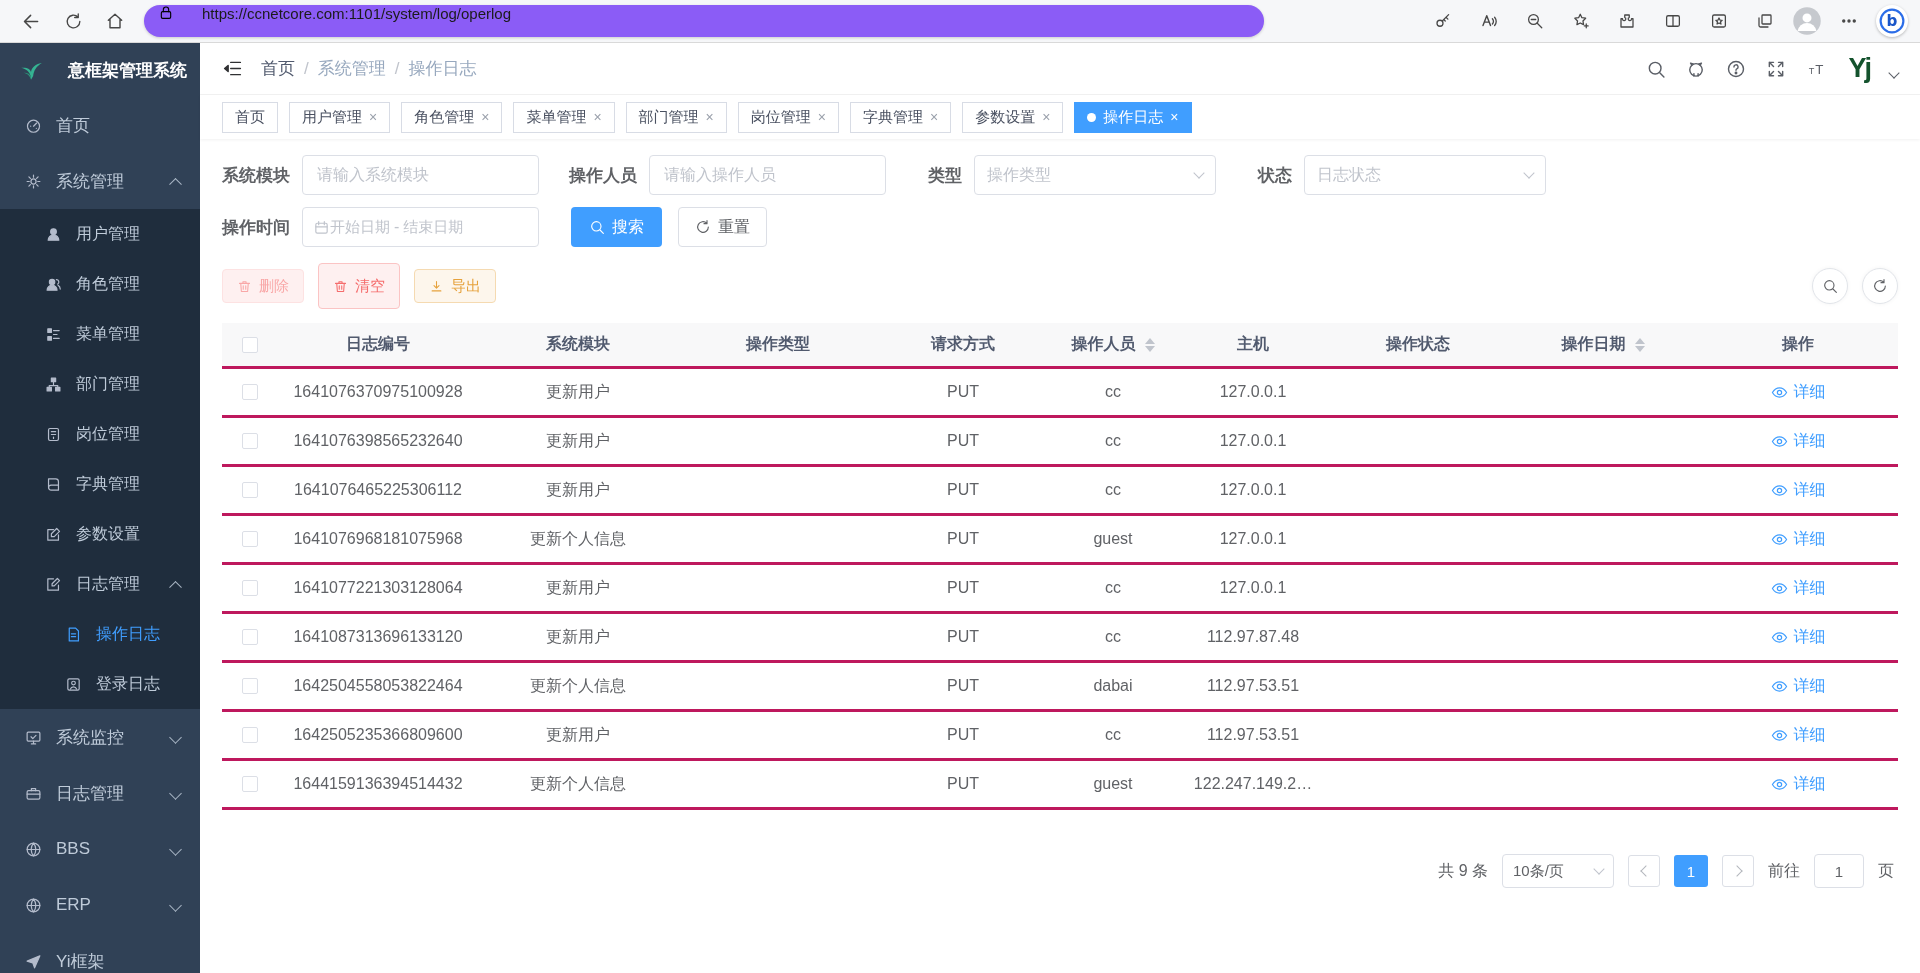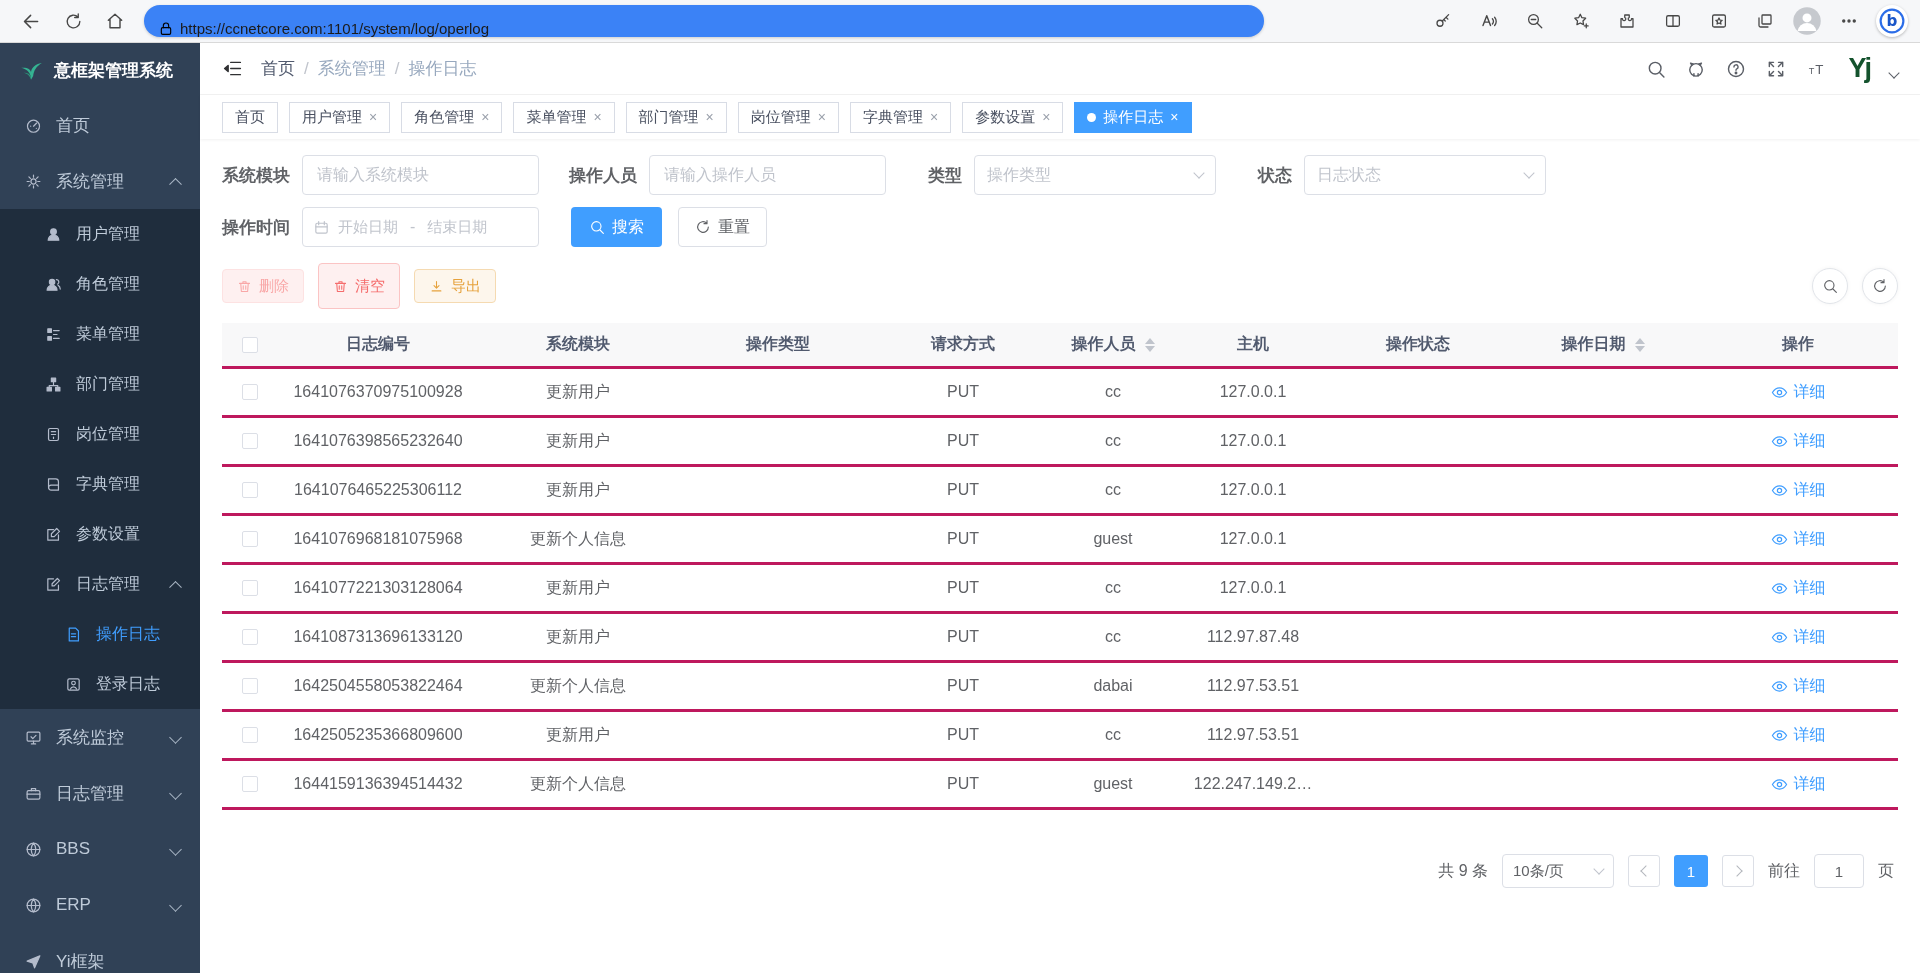--- a/index.html
+++ b/index.html
@@ -6,33 +6,33 @@
   html,body { width:1920px; height:973px; overflow:hidden; background:#fff;
     font-family:"Liberation Sans","DejaVu Sans",sans-serif; }
   .icn { display:inline-flex; align-items:center; justify-content:center; }
   .icn svg { display:block; }
 
   
   .chrome { height:43px; background:#f6f7f9; border-bottom:1px solid #d9d9d9;
     display:flex; align-items:center; padding:0 12px; gap:4px; }
   .cbtn { width:38px; height:34px; border-radius:6px; display:flex; align-items:center;
     justify-content:center; color:#474747; cursor:pointer; }
-  .url-pill { width:1120px; height:32px; background:#3b82f6; border-radius:16px;
-    box-shadow:0 1px 3px rgba(0,0,0,.18); display:flex; align-items:flex-end;
-    padding:0 14px; gap:6px; margin-left:6px; }
+  .url-pill { width:1120px; height:32px; background:#8b5cf6; border-radius:16px;
+    box-shadow:0 1px 3px rgba(0,0,0,.18); display:flex; align-items:flex-start;
+    padding:0 14px; gap:28px; margin-left:6px; }
   .url-text { font-size:15px; color:#1b1b1b; white-space:nowrap; }
   .chrome-right { display:flex; align-items:center; gap:8px; margin-left:auto; }
   .avatar-wrap { width:30px; height:30px; }
   .bing { width:32px; height:32px; border-radius:50%; background:#fff;
     box-shadow:0 1px 3px rgba(0,0,0,.25); display:flex; align-items:center; justify-content:center; }
 
   
   .app { display:flex; height:930px; }
   .sidebar { width:200px; flex-shrink:0; background:#304156; overflow:hidden; }
-  .logo { height:54px; display:flex; align-items:center; gap:10px; padding:12px 18px;
+  .logo { height:54px; display:flex; align-items:center; gap:24px; padding:12px 18px;
     color:#fff; font-weight:bold; font-size:17px; white-space:nowrap; }
   .menu-item { display:flex; align-items:center; gap:14px; color:#bfcbd9;
     font-size:17px; cursor:pointer; padding-right:20px; }
   .menu-item.lvl1 { height:56px; padding-left:25px; }
   .menu-item.lvl2 { height:50px; padding-left:45px; background:#1f2d3d; font-size:16px; }
   .menu-item.lvl3 { height:50px; padding-left:65px; background:#1f2d3d; font-size:16px; }
   .menu-item .icn { color:#b4bccc; }
   .menu-item.active, .menu-item.active .icn { color:#409EFF; }
   .chev { width:9px; height:9px; border-right:1.6px solid currentColor;
     border-bottom:1.6px solid currentColor; margin-left:auto; flex-shrink:0; opacity:.85; }
@@ -73,21 +73,21 @@
   .flabel { font-size:17px; font-weight:bold; color:#606266; margin-right:12px; white-space:nowrap; }
   .finput, .fselect, .fdate { height:40px; border:1px solid #dcdfe6; border-radius:4px;
     background:#fff; font-size:16px; }
   .finput { width:237px; padding:0 14px; color:#606266; outline:none;
     font-family:"Liberation Sans","DejaVu Sans",sans-serif; }
   .finput::placeholder { color:#c0c4cc; }
   .fselect { width:242px; display:flex; align-items:center; padding:0 12px; cursor:pointer; }
   .fselect .ph { color:#c0c4cc; }
   .sel-caret { width:8px; height:8px; border-right:1.5px solid #c0c4cc;
     border-bottom:1.5px solid #c0c4cc; transform:rotate(45deg); margin-left:auto; margin-top:-4px; }
-  .fdate { width:237px; display:flex; align-items:center; gap:8px; padding:0 10px; cursor:pointer; }
+  .fdate { width:237px; display:flex; align-items:center; gap:0; padding:0 10px; cursor:pointer; }
   .fdate .ph { color:#c0c4cc; font-size:15px; }
   .fdate .dsep { color:#c0c4cc; margin:0 4px; }
   .fdate .icn { color:#c0c4cc; }
   .ml30 { margin-left:30px; } .ml42 { margin-left:42px; }
 
   button { font-family:"Liberation Sans","DejaVu Sans",sans-serif; cursor:pointer; }
   .btn { display:inline-flex; align-items:center; gap:7px; border-radius:4px; border:1px solid transparent; }
   .btn-primary { height:40px; padding:10px 17px; background:#409EFF; color:#fff; font-size:16px; margin-left:32px; }
   .btn-plain { height:40px; padding:0 16px; background:#fff; color:#606266; font-size:16px;
     border:1px solid #dcdfe6; margin-left:16px; }

